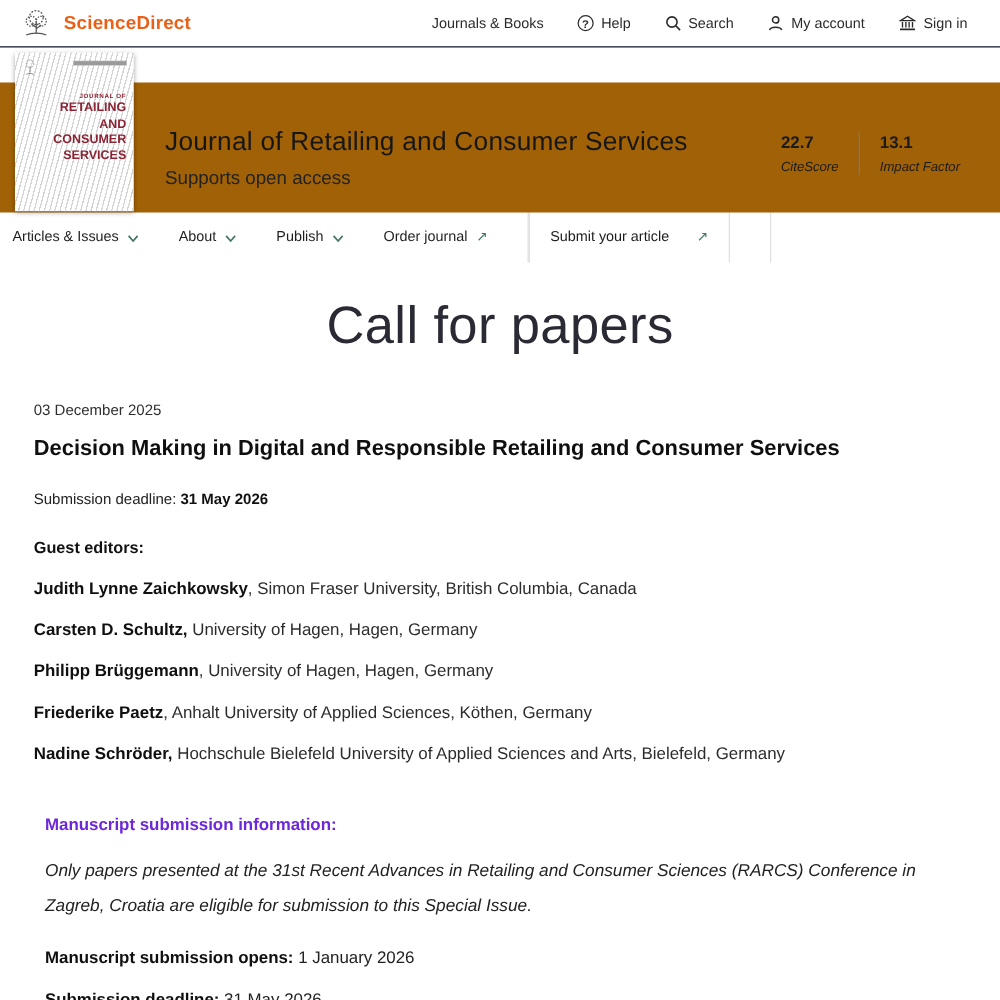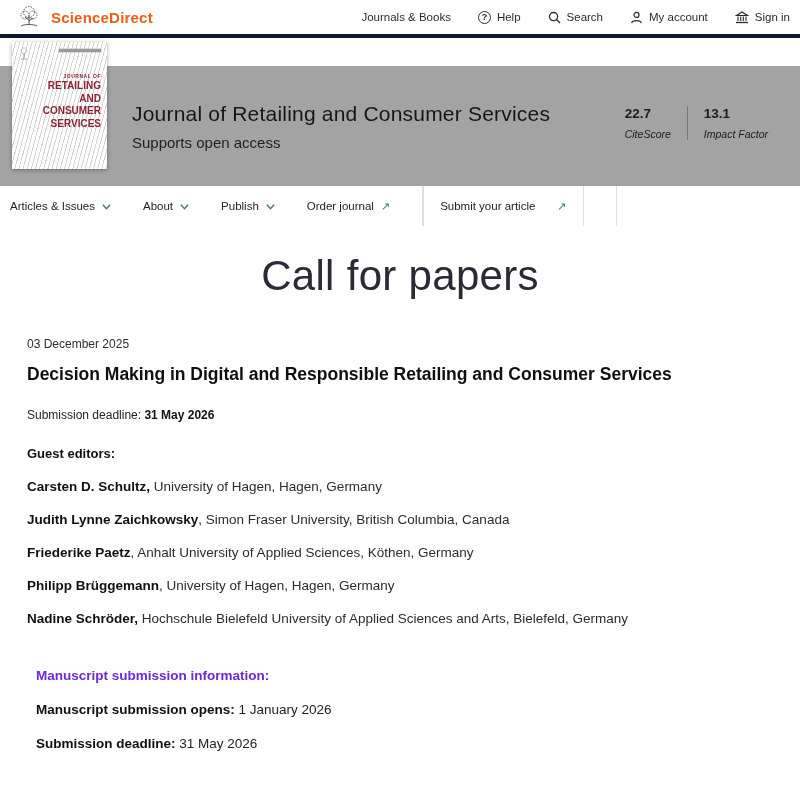--- a/index.html
+++ b/index.html
@@ -1,35 +1,35 @@
 <!DOCTYPE html>
 <html><head>
 <meta charset="utf-8">
 <style>
   * { margin:0; padding:0; box-sizing:border-box; }
   html,body { width:800px; height:800px; background:#fff; overflow:hidden;
               font-family:"Liberation Sans", sans-serif; color:#1c1c1c; }
 
   
   .top-header { height:38px; display:flex; align-items:center;
-                justify-content:space-between; padding:0 10px 0 16px;
-                border-bottom:4px solid #0f172a; background:#fff; }
+                justify-content:space-between; padding:0 26px 0 16px;
+                border-bottom:1px solid #0f172a; background:#fff; }
   .brand { display:flex; align-items:center; gap:9px; cursor:pointer; }
   .brand-logo-text { color:#eb6017; font-size:15px; font-weight:700; letter-spacing:.2px; }
   .top-nav { display:flex; align-items:center; gap:27px; }
   .top-nav-item { display:flex; align-items:center; gap:6px; font-size:11.5px;
                   color:#2b2b2b; cursor:pointer; white-space:nowrap; }
   .circle-q { width:13px; height:13px; border:1.2px solid #2b2b2b; border-radius:50%;
               font-size:9px; display:flex; align-items:center; justify-content:center;
               font-weight:700; }
   .icon-svg { display:block; }
 
   
   .banner-wrap { position:relative; margin-top:28px; }
-  .banner { height:120px; background:#a3a3a3; position:relative; }
+  .banner { height:104px; background:#a16207; position:relative; }
   .cover { position:absolute; left:12px; top:-24px; width:95px; height:127px;
            background:
              repeating-linear-gradient(105deg, rgba(255,255,255,0) 0 3px, #d4d4d4 3px 4px),
              #ffffff;
            box-shadow:0 1px 4px rgba(0,0,0,.35); padding:5px 6px; }
   .cover-top { display:flex; justify-content:space-between; align-items:flex-start; }
   .cover-vol { width:42px; height:3px; background:#9a9a9a; margin-top:2px;
                box-shadow:0 0 0 0.5px #bdbdbd; }
   .cover-kicker { text-align:right; font-size:5px; letter-spacing:.5px;
                   color:#8b2332; font-weight:700; margin-top:8px; }
@@ -229,24 +229,25 @@
 
 <div class="content">
   <div class="date">03 December 2025</div>
 
   <h2 class="article-title">Decision Making in Digital and Responsible Retailing and Consumer Services</h2>
 
   <div class="deadline-line"><span>Submission deadline: </span><b>31 May 2026</b></div>
 
   <div class="ge-heading">Guest editors:</div>
 
+  <div class="editor-row"><b>Judith Lynne Zaichkowsky</b><span>, Simon Fraser University, British Columbia, Canada</span></div>
   <div class="editor-row"><b>Carsten D. Schultz,</b><span> University of Hagen, Hagen, Germany</span></div>
-  <div class="editor-row"><b>Judith Lynne Zaichkowsky</b><span>, Simon Fraser University, British Columbia, Canada</span></div>
+  <div class="editor-row"><b>Philipp Brüggemann</b><span>, University of Hagen, Hagen, Germany</span></div>
   <div class="editor-row"><b>Friederike Paetz</b><span>, Anhalt University of Applied Sciences, Köthen, Germany</span></div>
-  <div class="editor-row"><b>Philipp Brüggemann</b><span>, University of Hagen, Hagen, Germany</span></div>
   <div class="editor-row"><b>Nadine Schröder,</b><span> Hochschule Bielefeld University of Applied Sciences and Arts, Bielefeld, Germany</span></div>
 
   <div class="sub-info">
     <div class="sub-heading">Manuscript submission information:</div>
+    <div class="sub-note">Only papers presented at the 31st Recent Advances in Retailing and Consumer Sciences (RARCS) Conference in Zagreb, Croatia are eligible for submission to this Special Issue.</div>
     <div class="sub-line"><b>Manuscript submission opens: </b><span>1 January 2026</span></div>
     <div class="sub-line"><b>Submission deadline: </b><span>31 May 2026</span></div>
   </div>
 </div>
 
 </body></html>

